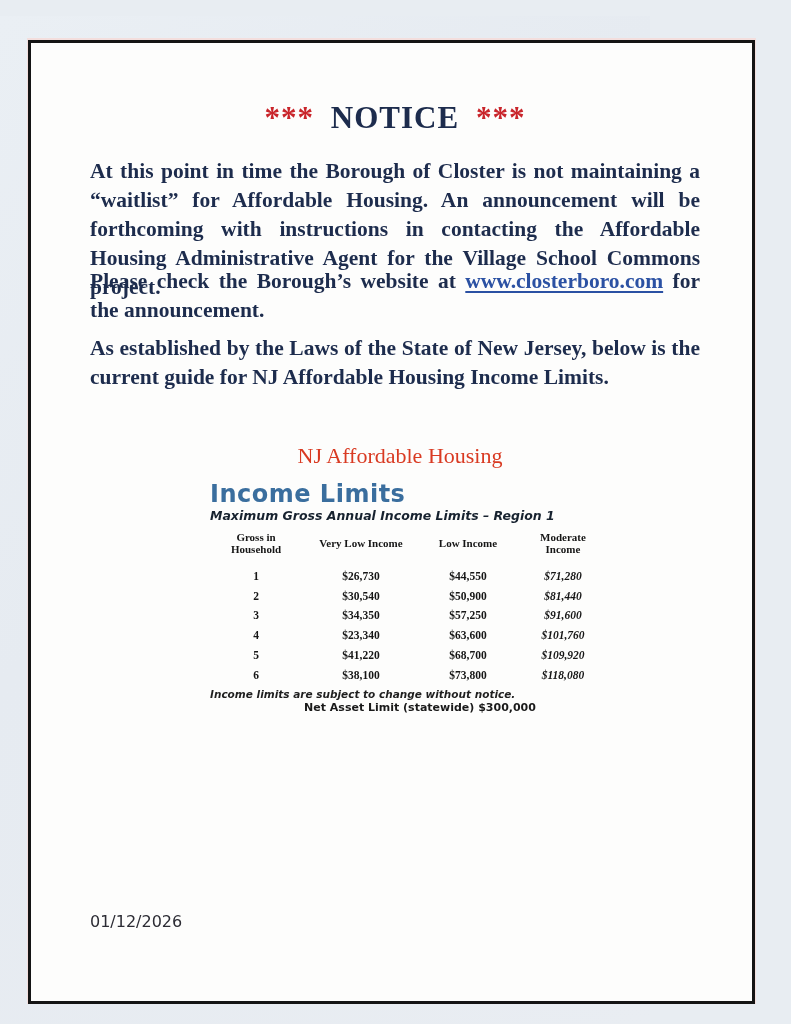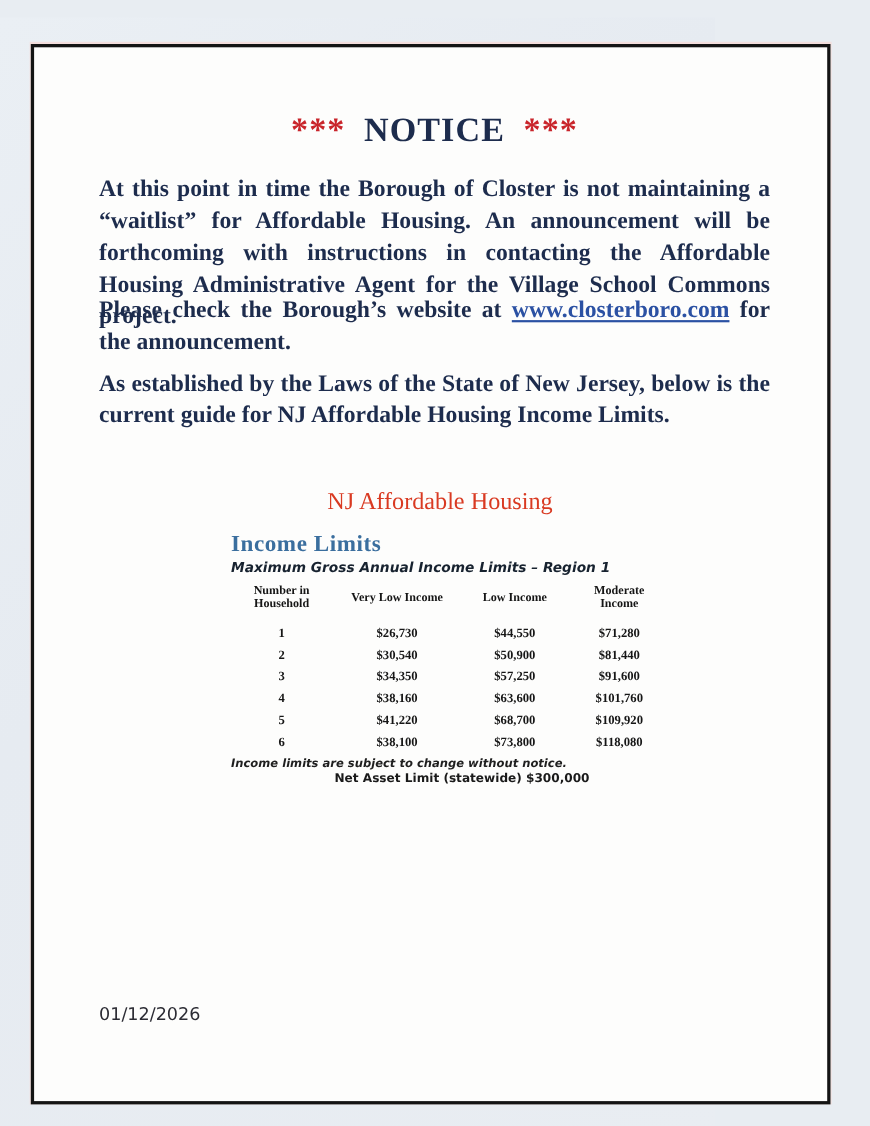--- a/index.html
+++ b/index.html
@@ -72,25 +72,24 @@
     margin-top: 41px;
   }
   .income-block {
     position: absolute;
     left: 210px; top: 466px;
     width: 420px;
     font-family: "DejaVu Sans", sans-serif;
   }
   .income-heading {
     font-weight: bold;
-    font-size: 21px;
+    font-size: 24px;
     letter-spacing: 0.5px;
     color: #3a6e9e;
     line-height: 24px;
-    font-family: Liberation Serif, serif;
   }
   .income-subtitle {
     font-weight: bold;
     font-style: italic;
     font-size: 12.5px;
     color: #17222f;
     line-height: 16px;
     margin-top: 2px;
   }
   .limits-table {
@@ -115,21 +114,21 @@
   .td {
     font-weight: bold;
     font-size: 11.5px;
     text-align: center;
     height: 19.8px;
     display: flex;
     align-items: flex-end;
     justify-content: center;
     padding-bottom: 3px;
   }
-  .td:nth-of-type(4n+1) { padding-bottom: 3px; }
+  .td:nth-of-type(4n+1) { padding-bottom: 3px; font-style: italic; }
   .table-spacer { grid-column: 1 / -1; height: 9px; }
   .note1 {
     margin-top: 4px;
     font-weight: bold;
     font-style: italic;
     font-size: 10.5px;
     color: #1f1f1f;
     line-height: 13px;
   }
   .note2 {
@@ -168,21 +167,21 @@
     <p class="body-par p3">As established by the Laws of the State of New Jersey, below is the current guide for NJ Affordable Housing Income Limits.</p>
 
     <div class="section-heading">NJ Affordable Housing</div>
   </div>
 
   <div class="income-block">
     <div class="income-heading">Income Limits</div>
     <div class="income-subtitle">Maximum Gross Annual Income Limits – Region 1</div>
 
     <div class="limits-table">
-      <div class="th">Number in Household</div>
+      <div class="th">Gross in Household</div>
       <div class="th">Very Low Income</div>
       <div class="th">Low Income</div>
       <div class="th">Moderate Income</div>
 
       <div class="table-spacer"></div>
 
       <div class="td">1</div>
       <div class="td">$26,730</div>
       <div class="td">$44,550</div>
       <div class="td">$71,280</div>
@@ -191,21 +190,21 @@
       <div class="td">$30,540</div>
       <div class="td">$50,900</div>
       <div class="td">$81,440</div>
 
       <div class="td">3</div>
       <div class="td">$34,350</div>
       <div class="td">$57,250</div>
       <div class="td">$91,600</div>
 
       <div class="td">4</div>
-      <div class="td">$38,160</div>
+      <div class="td">$23,340</div>
       <div class="td">$63,600</div>
       <div class="td">$101,760</div>
 
       <div class="td">5</div>
       <div class="td">$41,220</div>
       <div class="td">$68,700</div>
       <div class="td">$109,920</div>
 
       <div class="td">6</div>
       <div class="td">$38,100</div>

